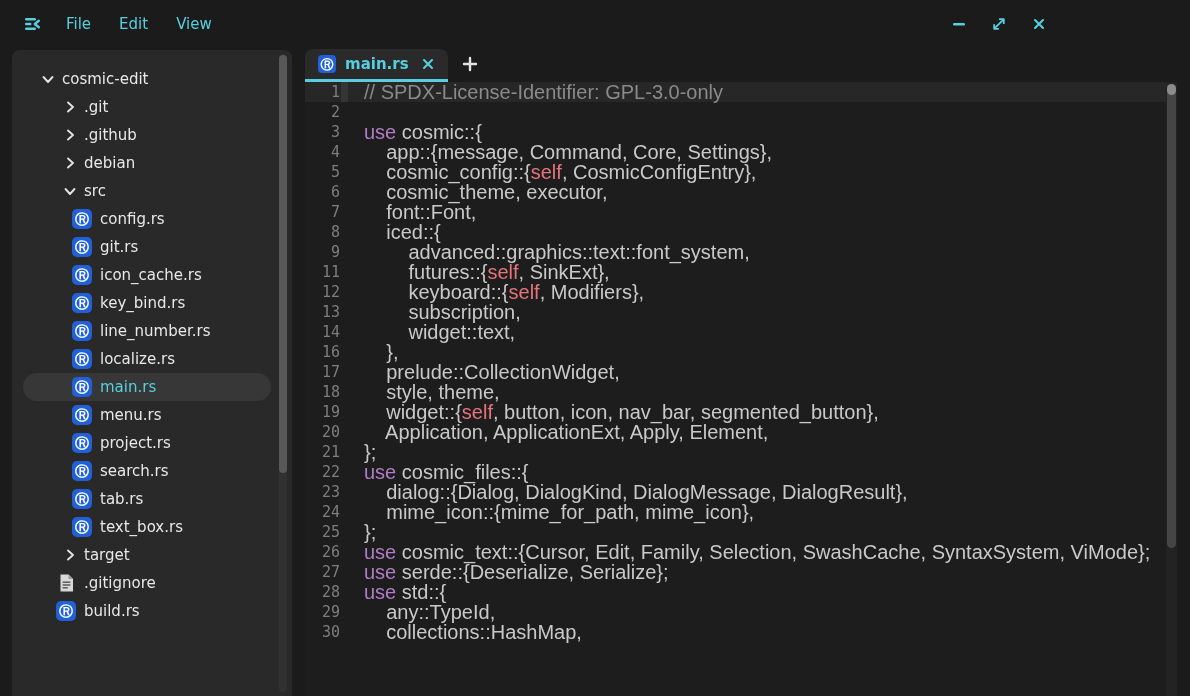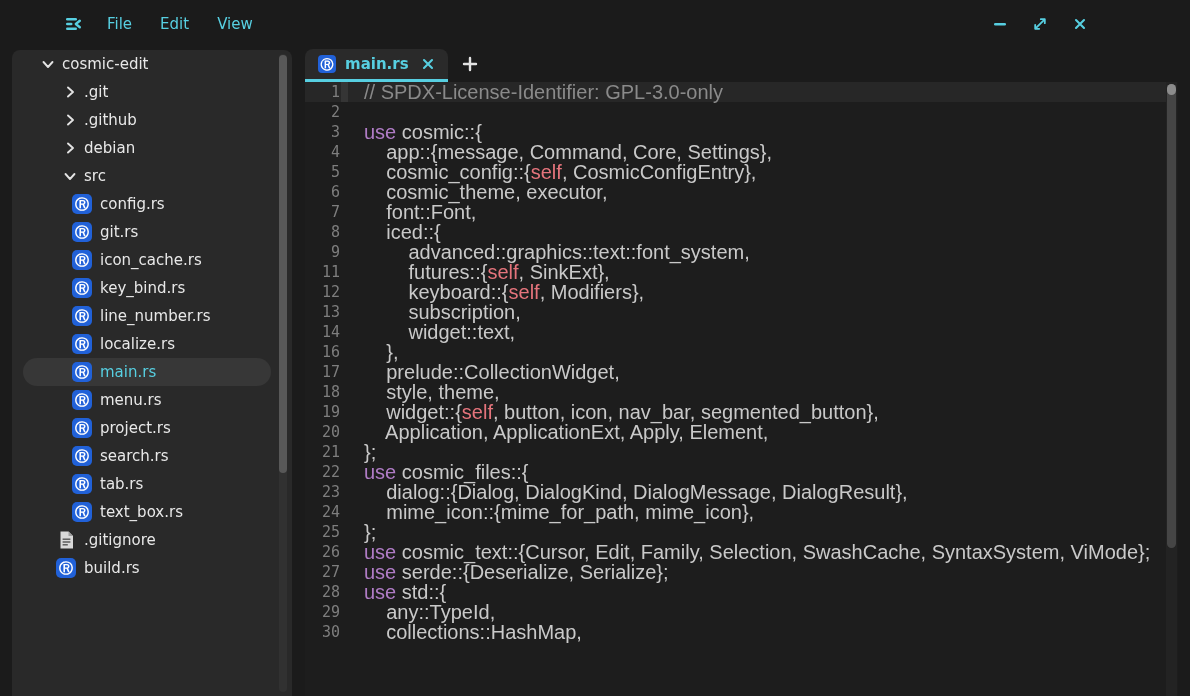--- a/index.html
+++ b/index.html
@@ -10,31 +10,31 @@
     -webkit-font-smoothing:antialiased;
   }
   :root{
     --win-bg:#1b1b1b; --accent:#57cfe1; --panel:#292929; --pill:#373737;
     --code-bg:#1d1d1d; --cur-line:#272727; --gutter:#7e7e7e; --code:#c9c9c9;
     --com:#8a8a8a; --kw:#b07cc6; --slf:#e5747c; --tree-text:#e8e8e8;
     --tab-bg:#2a2a2a; --rust-blue:#2161d8;
   }
 
   
-  .topbar{position:absolute;left:0;top:0;width:1065px;height:48px;display:flex;align-items:center;padding-left:41px;}
+  .topbar{position:absolute;left:0;top:0;width:1065px;height:48px;display:flex;align-items:center;}
   .appicon{width:20px;height:20px;margin-left:22px;flex:0 0 auto;cursor:pointer;}
   .menubar{display:flex;gap:28px;margin-left:24px;}
   .menu-item{color:var(--accent);font-size:15px;font-weight:500;cursor:pointer;}
   .winctl{margin-left:auto;margin-right:18px;display:flex;gap:24px;align-items:center;}
   .winbtn{width:16px;height:16px;display:flex;align-items:center;justify-content:center;cursor:pointer;}
 
   
   .sidebar{position:absolute;left:12px;top:50px;width:280px;height:646px;background:var(--panel);
     border-radius:8px 8px 0 0;overflow:hidden;}
-  .tree{}
+  .tree{padding-top:15px;}
   .trow{position:relative;height:28px;display:flex;align-items:center;cursor:pointer;}
   .trow>*{position:relative;z-index:1;}
   .trow.selected::before{content:"";position:absolute;left:11px;right:21px;top:0;bottom:0;
     background:var(--pill);border-radius:16px;z-index:0;}
   .trow.selected .tlabel{color:var(--accent);}
   .tlabel{font-size:15px;color:var(--tree-text);white-space:nowrap;}
   .chev{width:16px;height:16px;margin-right:6px;flex:0 0 auto;display:flex;align-items:center;justify-content:center;}
   .fic{width:20px;height:20px;margin-right:8px;flex:0 0 auto;display:flex;align-items:center;justify-content:center;}
   .rust-ic{width:20px;height:20px;border-radius:5px;background:var(--rust-blue);color:#fff;
     display:flex;align-items:center;justify-content:center;font-size:14px;font-weight:bold;line-height:1;}
@@ -212,20 +212,28 @@
           <span class="rust-ic">Ⓡ</span>
         </span>
         <span class="tlabel">tab.rs</span>
       </div>
       <div class="trow pf2">
         <span class="fic">
           <span class="rust-ic">Ⓡ</span>
         </span>
         <span class="tlabel">text_box.rs</span>
       </div>
+      <div class="trow p1">
+        <span class="chev">
+          <svg width="16" height="16" viewBox="0 0 16 16">
+            <path d="M6 3.5 L11 8 L6 12.5" fill="none" stroke="#e2e2e2" stroke-width="1.9" stroke-linecap="round" stroke-linejoin="round"></path>
+          </svg>
+        </span>
+        <span class="tlabel">target</span>
+      </div>
       <div class="trow pf1">
         <span class="fic">
           <svg width="15" height="18" viewBox="0 0 15 18">
             <path d="M1.5 .5 h8 l4.5 4.5 v12.5 h-12.5 z" fill="#d8d8d8"></path>
             <path d="M9.5 .5 v4.5 h4.5 z" fill="#9d9d9d"></path>
             <rect x="3.6" y="7.5" width="7.8" height="1.4" fill="#555"></rect>
             <rect x="3.6" y="10.3" width="7.8" height="1.4" fill="#555"></rect>
             <rect x="3.6" y="13.1" width="5.2" height="1.4" fill="#555"></rect>
           </svg>
         </span>

